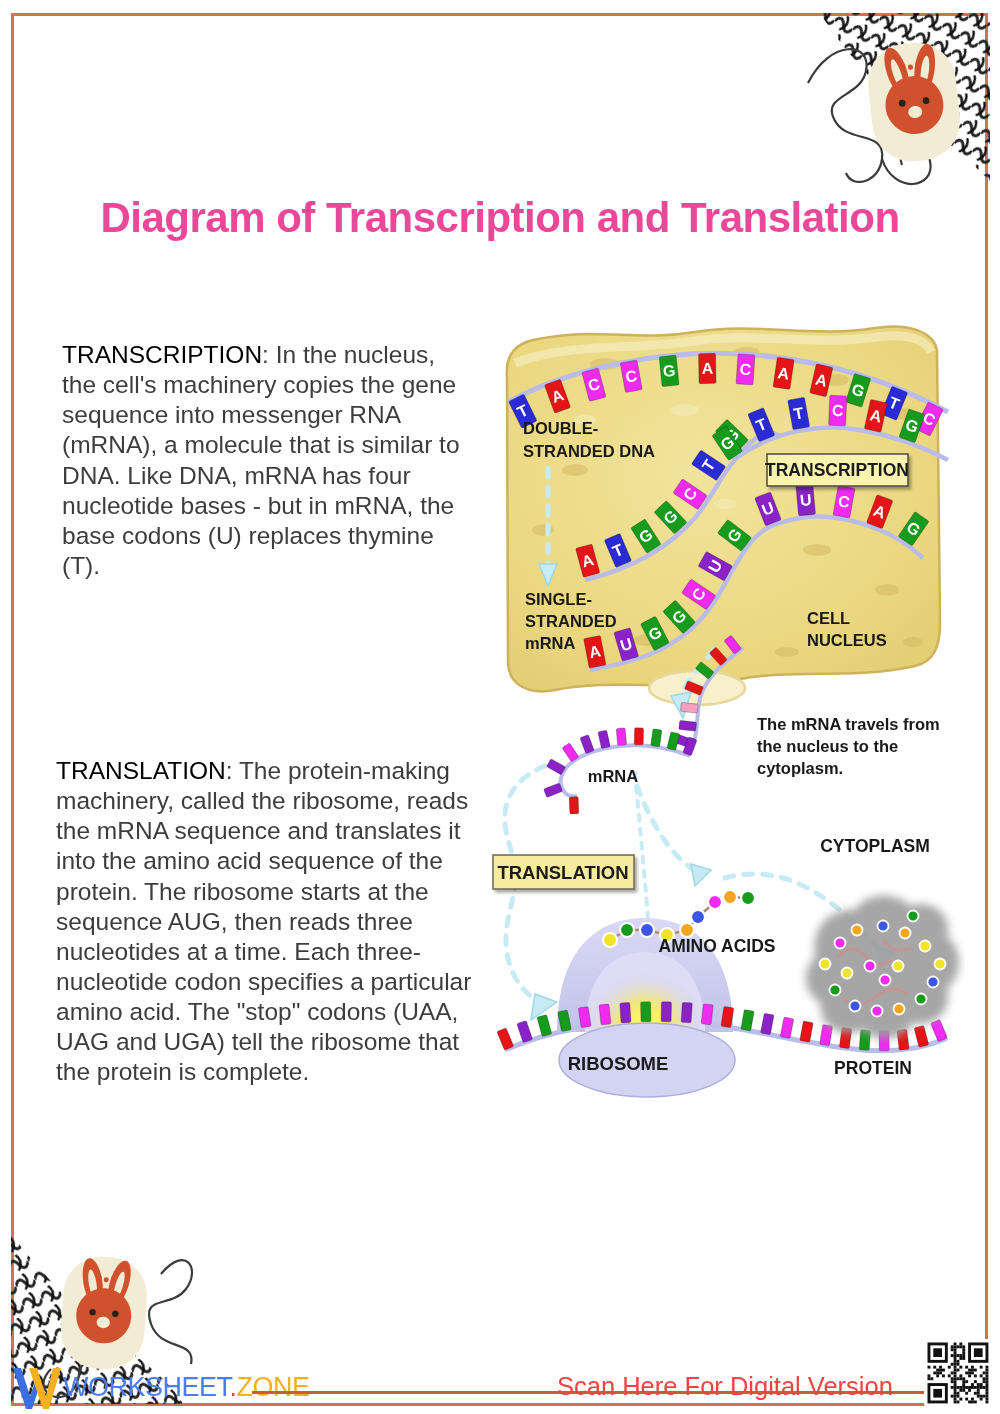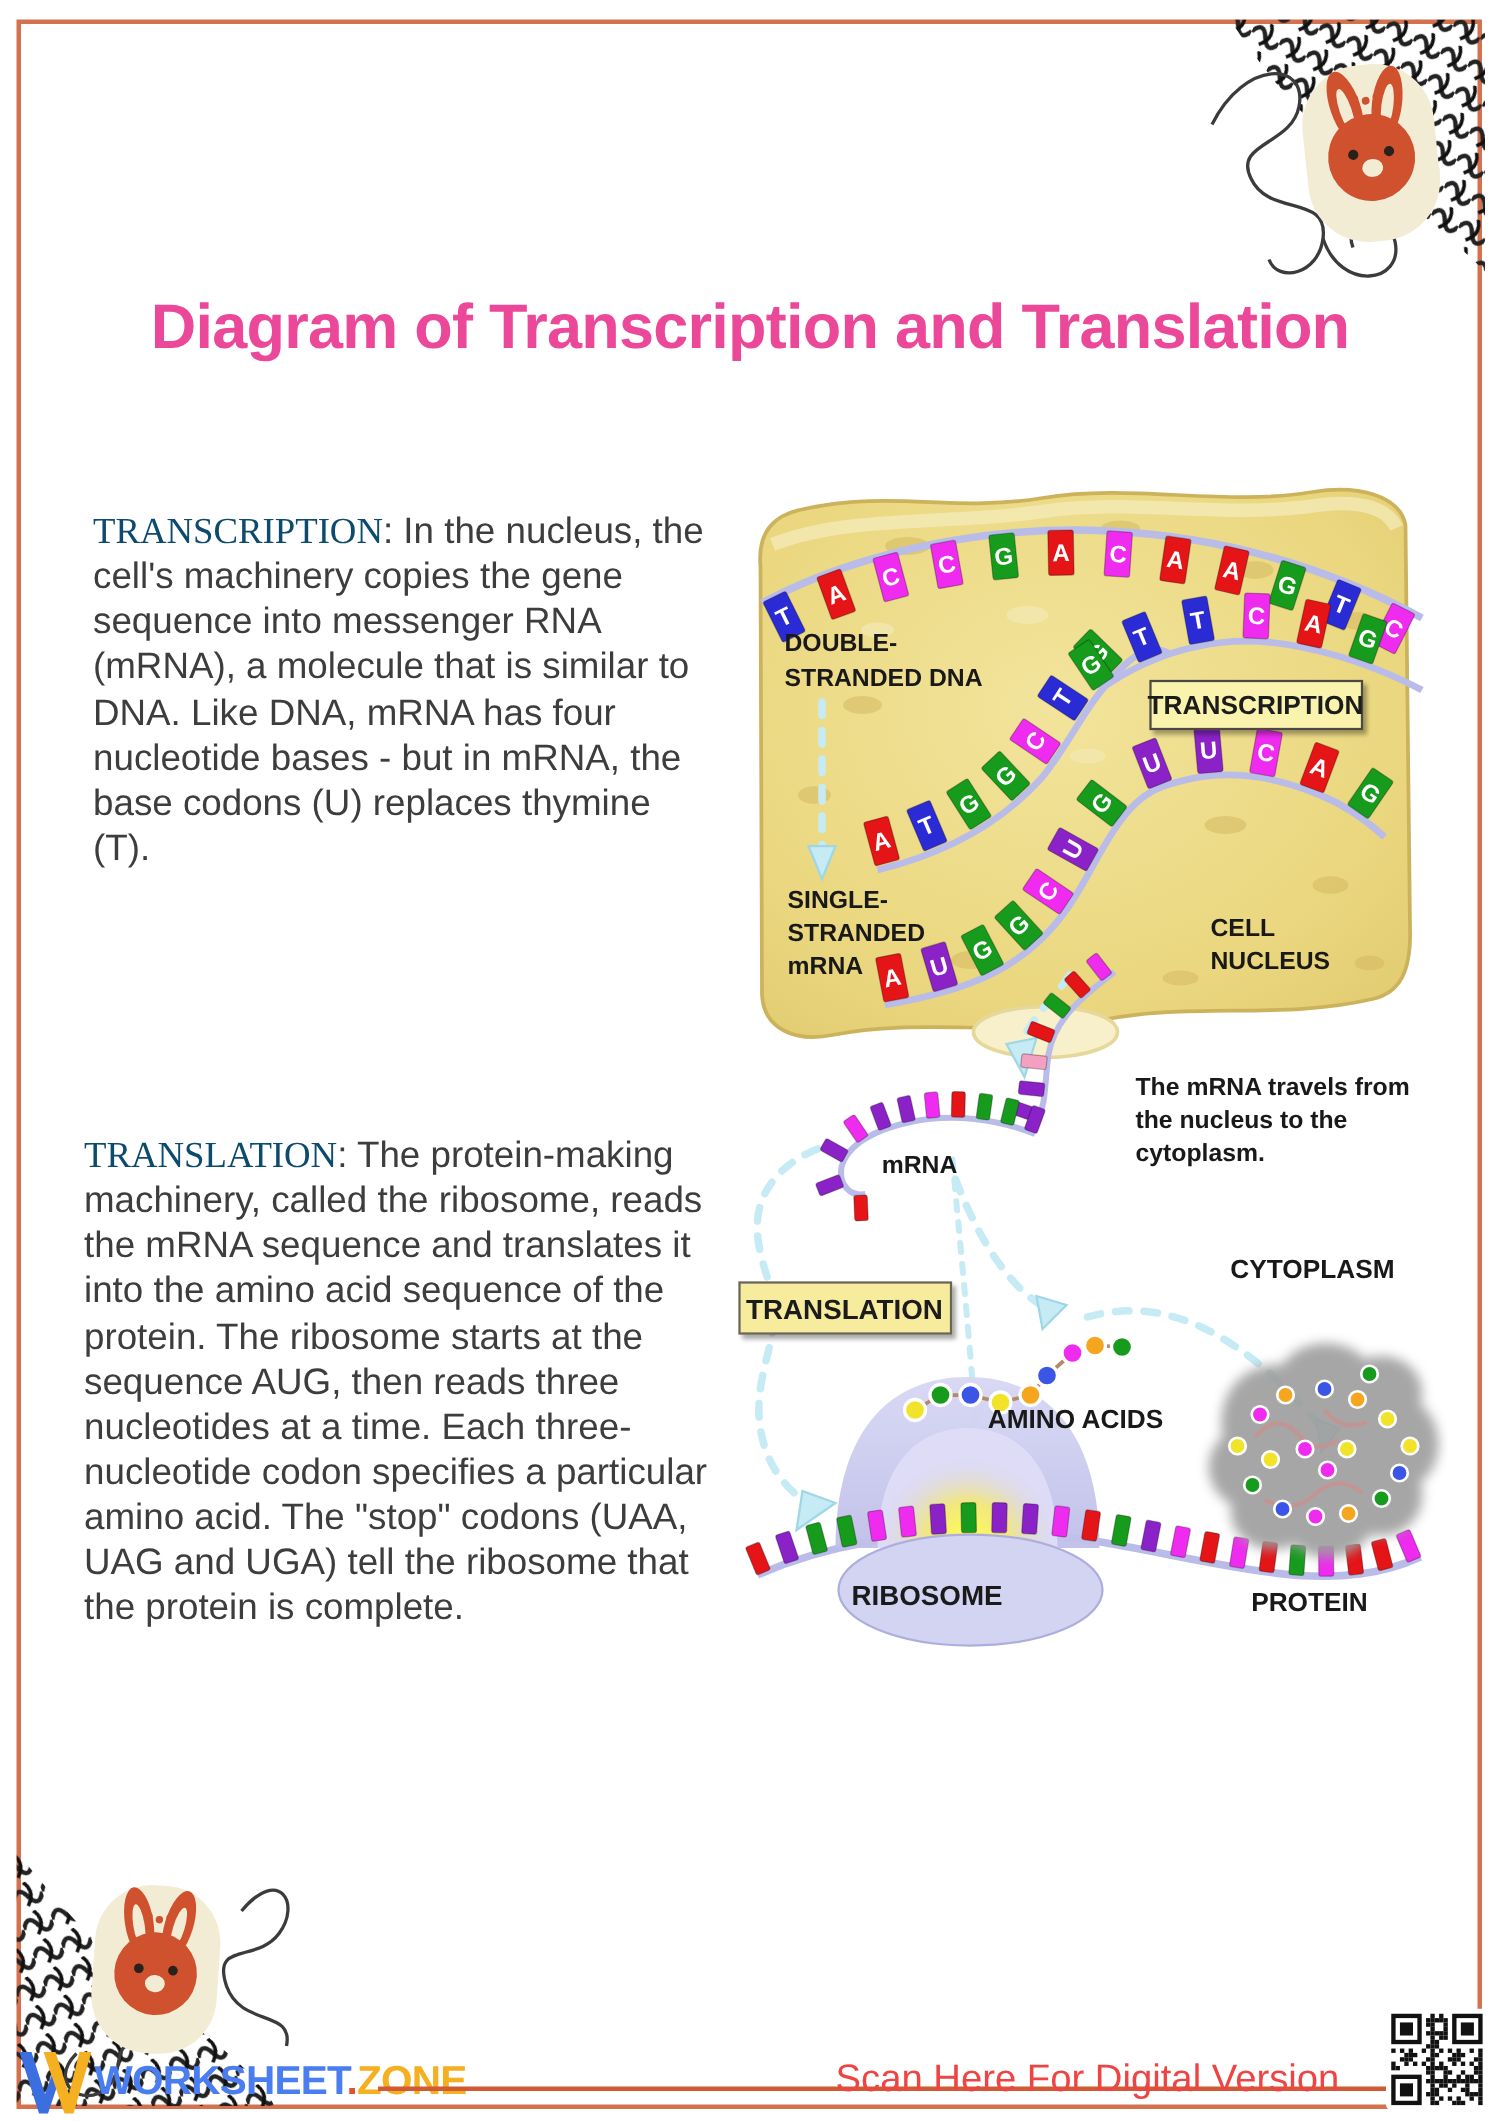--- a/index.html
+++ b/index.html
@@ -2,28 +2,28 @@
 <html><head>
 <meta charset="utf-8">
 <style>
   html,body{margin:0;padding:0;background:#fff;}
   .page{position:relative;width:1000px;height:1414px;background:#fff;overflow:hidden;
         font-family:"Liberation Sans",sans-serif;}
   .frame{position:absolute;left:11px;top:13px;right:12px;bottom:8px;border:3px solid #d4714e;}
   .title{position:absolute;left:0;right:0;top:166px;text-align:center;
          font-size:42px;font-weight:bold;letter-spacing:-0.5px;color:#ec4899;}
   .para{position:absolute;font-size:24.5px;line-height:1.23;color:#3d3d3d;}
-  .para .lead{color:#0c4a6e;font-family:Liberation Serif, serif;}
+  .para .lead{color:#000000;}
   #para-transcription{left:62px;top:340px;width:412px;}
   #para-translation{left:56px;top:756px;width:424px;}
   .diagram{position:absolute;left:485px;top:318px;width:480px;height:790px;}
   svg text{font-family:"Liberation Sans",sans-serif;}
   .lbl{font-weight:bold;fill:#191919;font-size:16.5px;}
   .boxlbl{font-weight:bold;fill:#1a1a1a;font-size:17.5px;}
-  .brand{position:absolute;left:63px;top:1372px;font-size:27px;font-weight:bold;letter-spacing:-0.5px;}
+  .brand{position:absolute;left:63px;top:1372px;font-size:27px;font-weight:normal;letter-spacing:-0.5px;}
   .brand .b1{color:#4a7ef0;} .brand .bdot{color:#e2502f;} .brand .b2{color:#f5b021;}
   .logo-mark{position:absolute;left:13px;top:1364px;}
   .footer-rule{position:absolute;left:252px;top:1391px;width:680px;height:3px;background:#cf5a33;}
   .scan-text{position:absolute;left:557px;top:1372px;font-size:25.5px;color:#ef4444;}
   .qr{position:absolute;left:924px;top:1339px;}
   .corner{position:absolute;}
   .corner.tr{right:10px;top:13px;}
   .corner.bl{left:11px;bottom:10px;}
 </style>
 </head>

